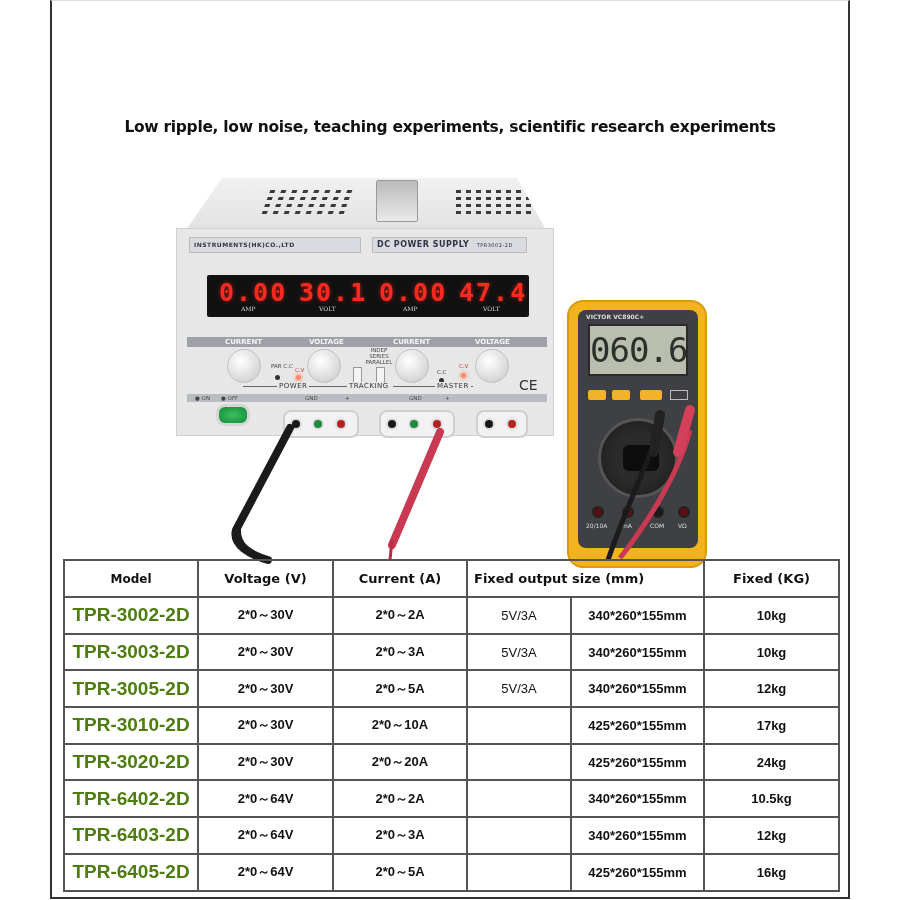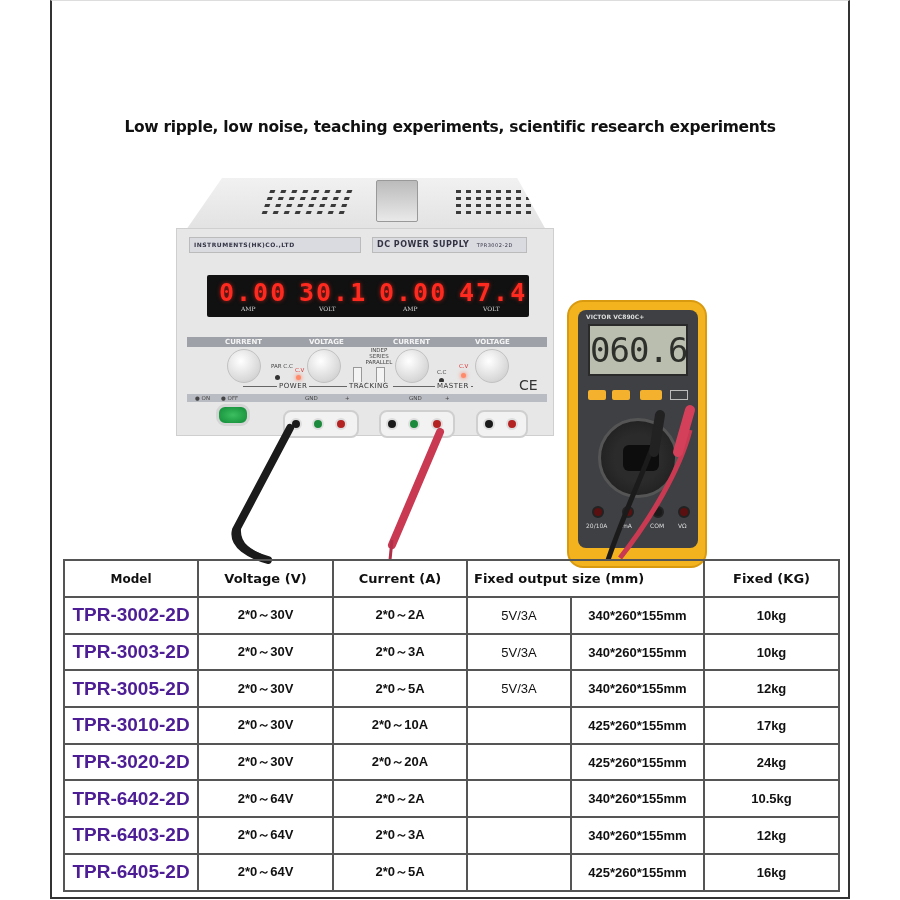--- a/index.html
+++ b/index.html
@@ -54,21 +54,21 @@
   .dial-bar { position: absolute; left: 22px; top: 24px; width: 36px; height: 26px; background: #0d0d0d; border-radius: 6px; }
   .jack { position: absolute; top: 196px; width: 12px; height: 12px; border-radius: 50%; background: #5a1010; border: 2px solid #222; }
   .jack-lbl { position: absolute; top: 212px; font-size: 6px; color: #ddd; }
 
   
   .spec-table { position: absolute; left: 63px; top: 559px; width: 775px; border-collapse: collapse; table-layout: fixed; }
   .spec-table th, .spec-table td { border: 2px solid #555; text-align: center; vertical-align: middle; color: #111; }
   .spec-table th { height: 37px; font-family: "DejaVu Sans", sans-serif; font-weight: bold; font-size: 13px; }
   .spec-table th.model-h { font-size: 12px; }
   .spec-table td { height: 36.7px; font-family: "Liberation Sans", sans-serif; font-size: 13px; font-weight: bold; }
-  .spec-table td.model { font-family: "Liberation Sans", sans-serif; font-size: 19px; font-weight: bold; color: #4c1d95; }
+  .spec-table td.model { font-family: "Liberation Sans", sans-serif; font-size: 19px; font-weight: bold; color: #4d7c0f; }
   .spec-table td.fixed { font-weight: normal; font-size: 13px; }
 </style>
 </head>
 <body>
 
 <div class="frame"></div>
 
 <div class="headline">Low ripple, low noise, teaching experiments, scientific research experiments</div>
 
 <div class="psu">

